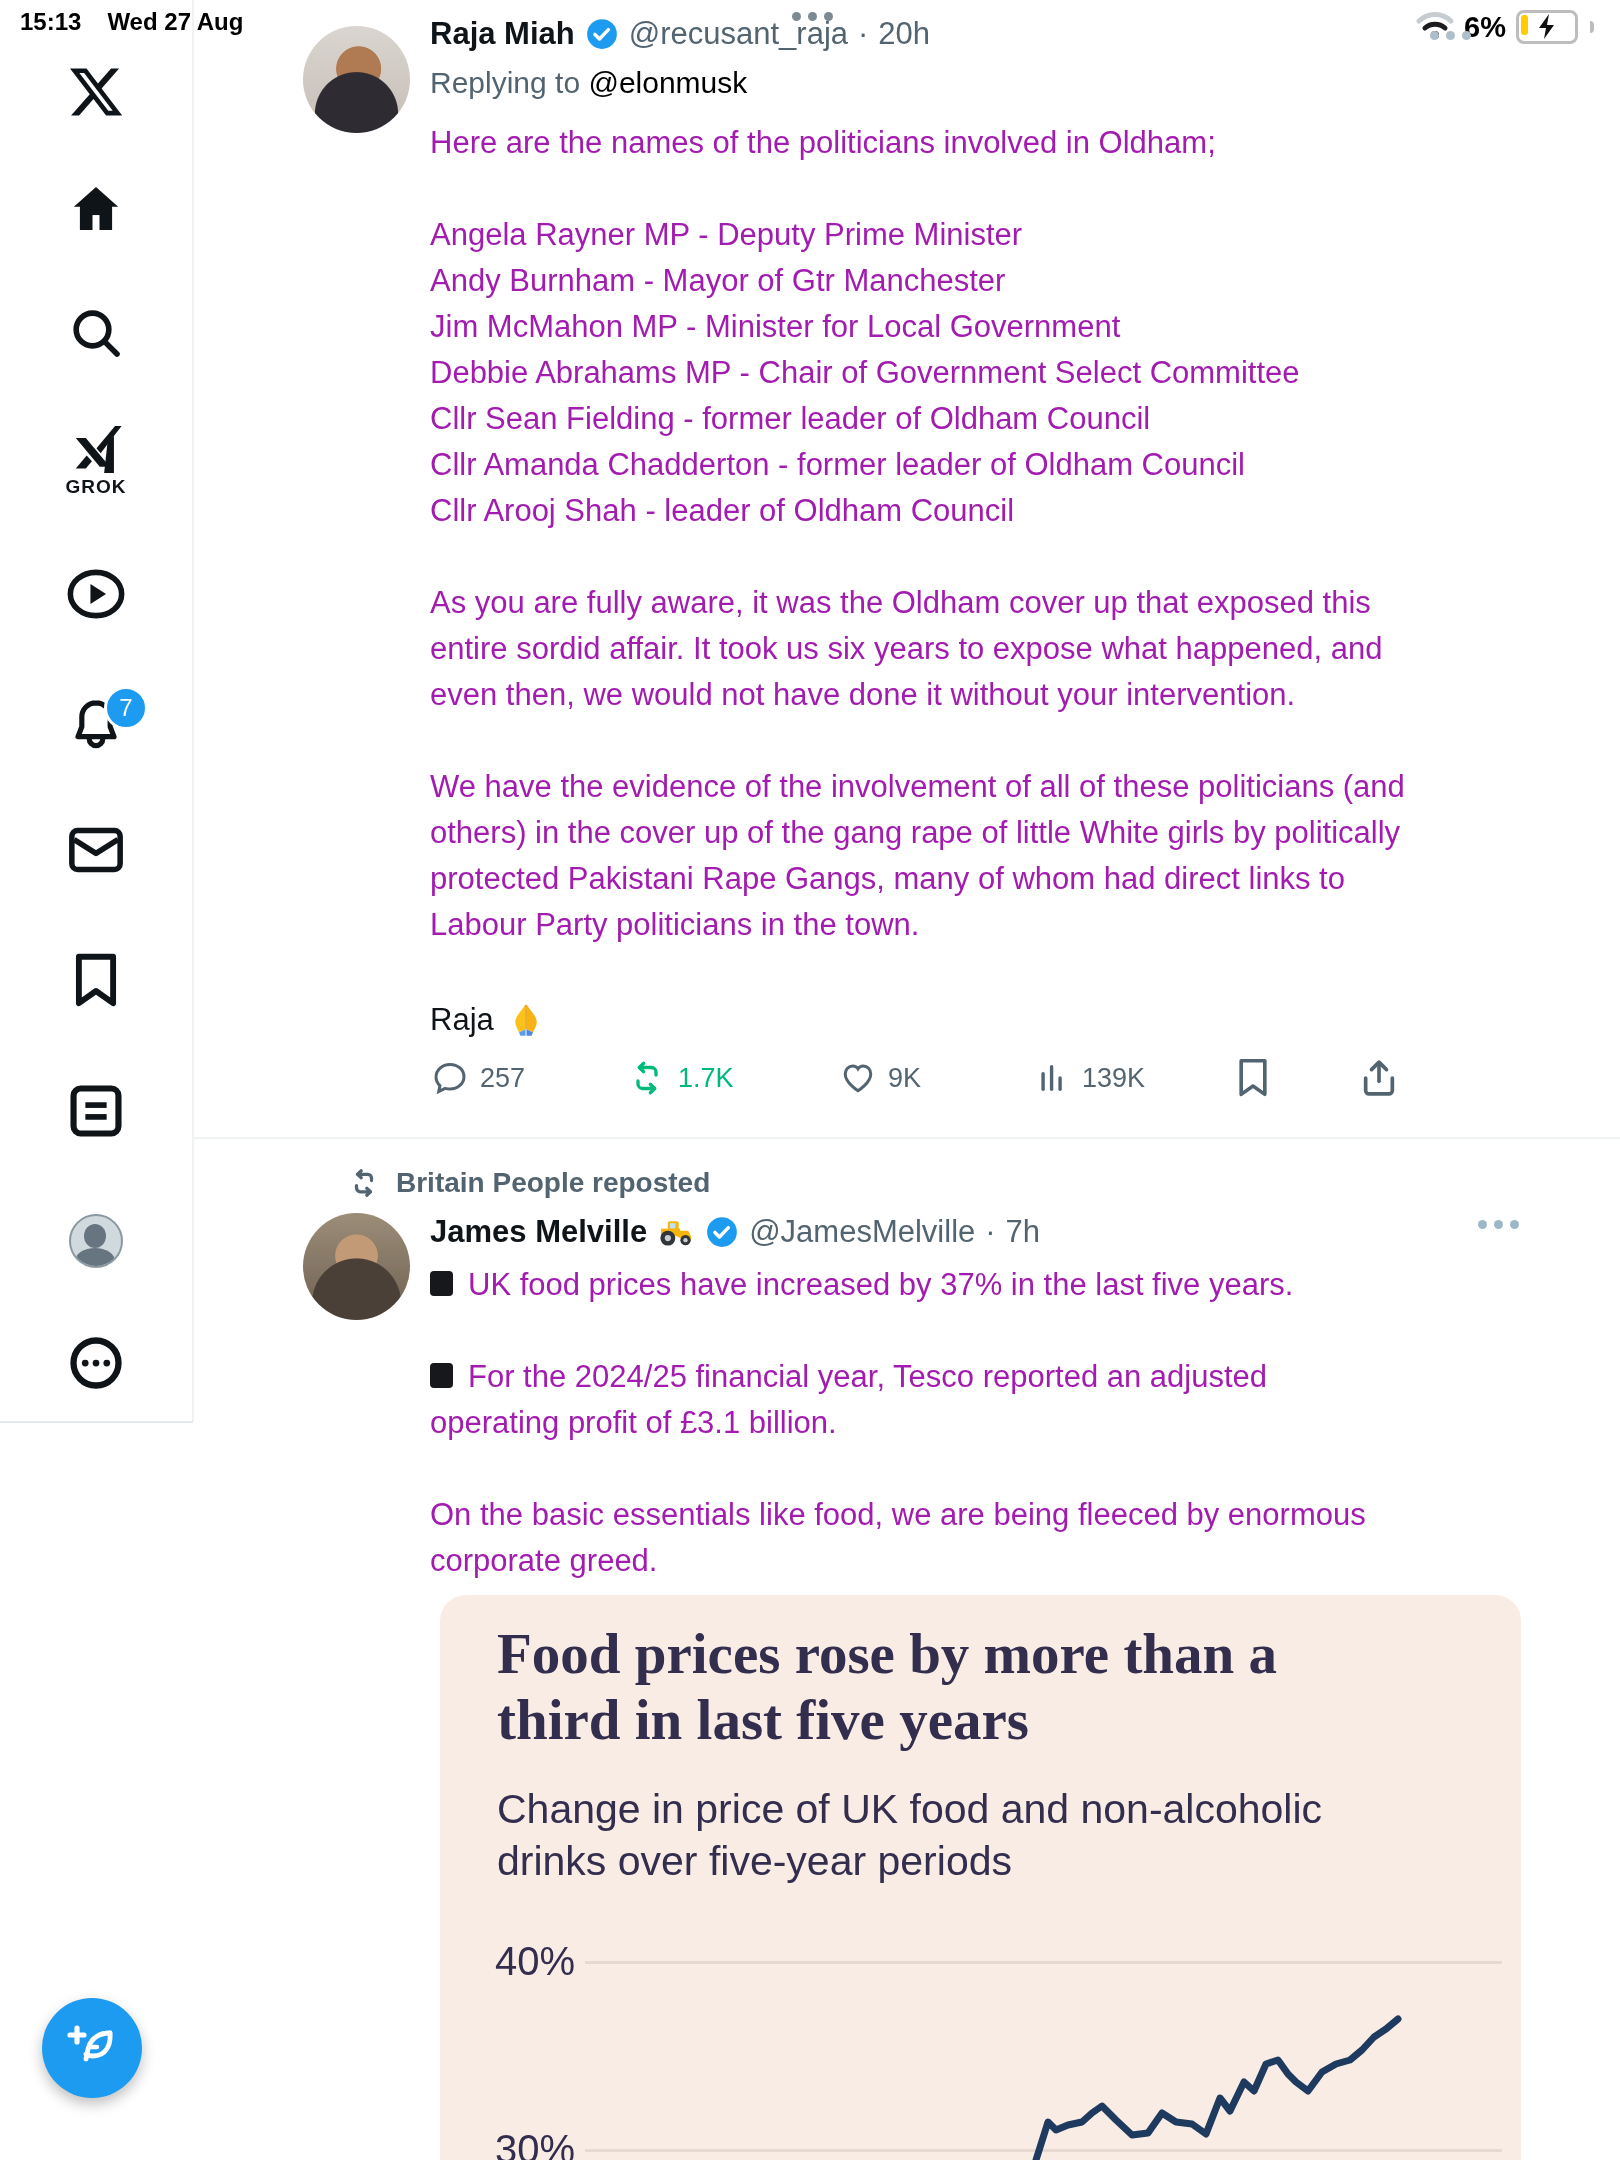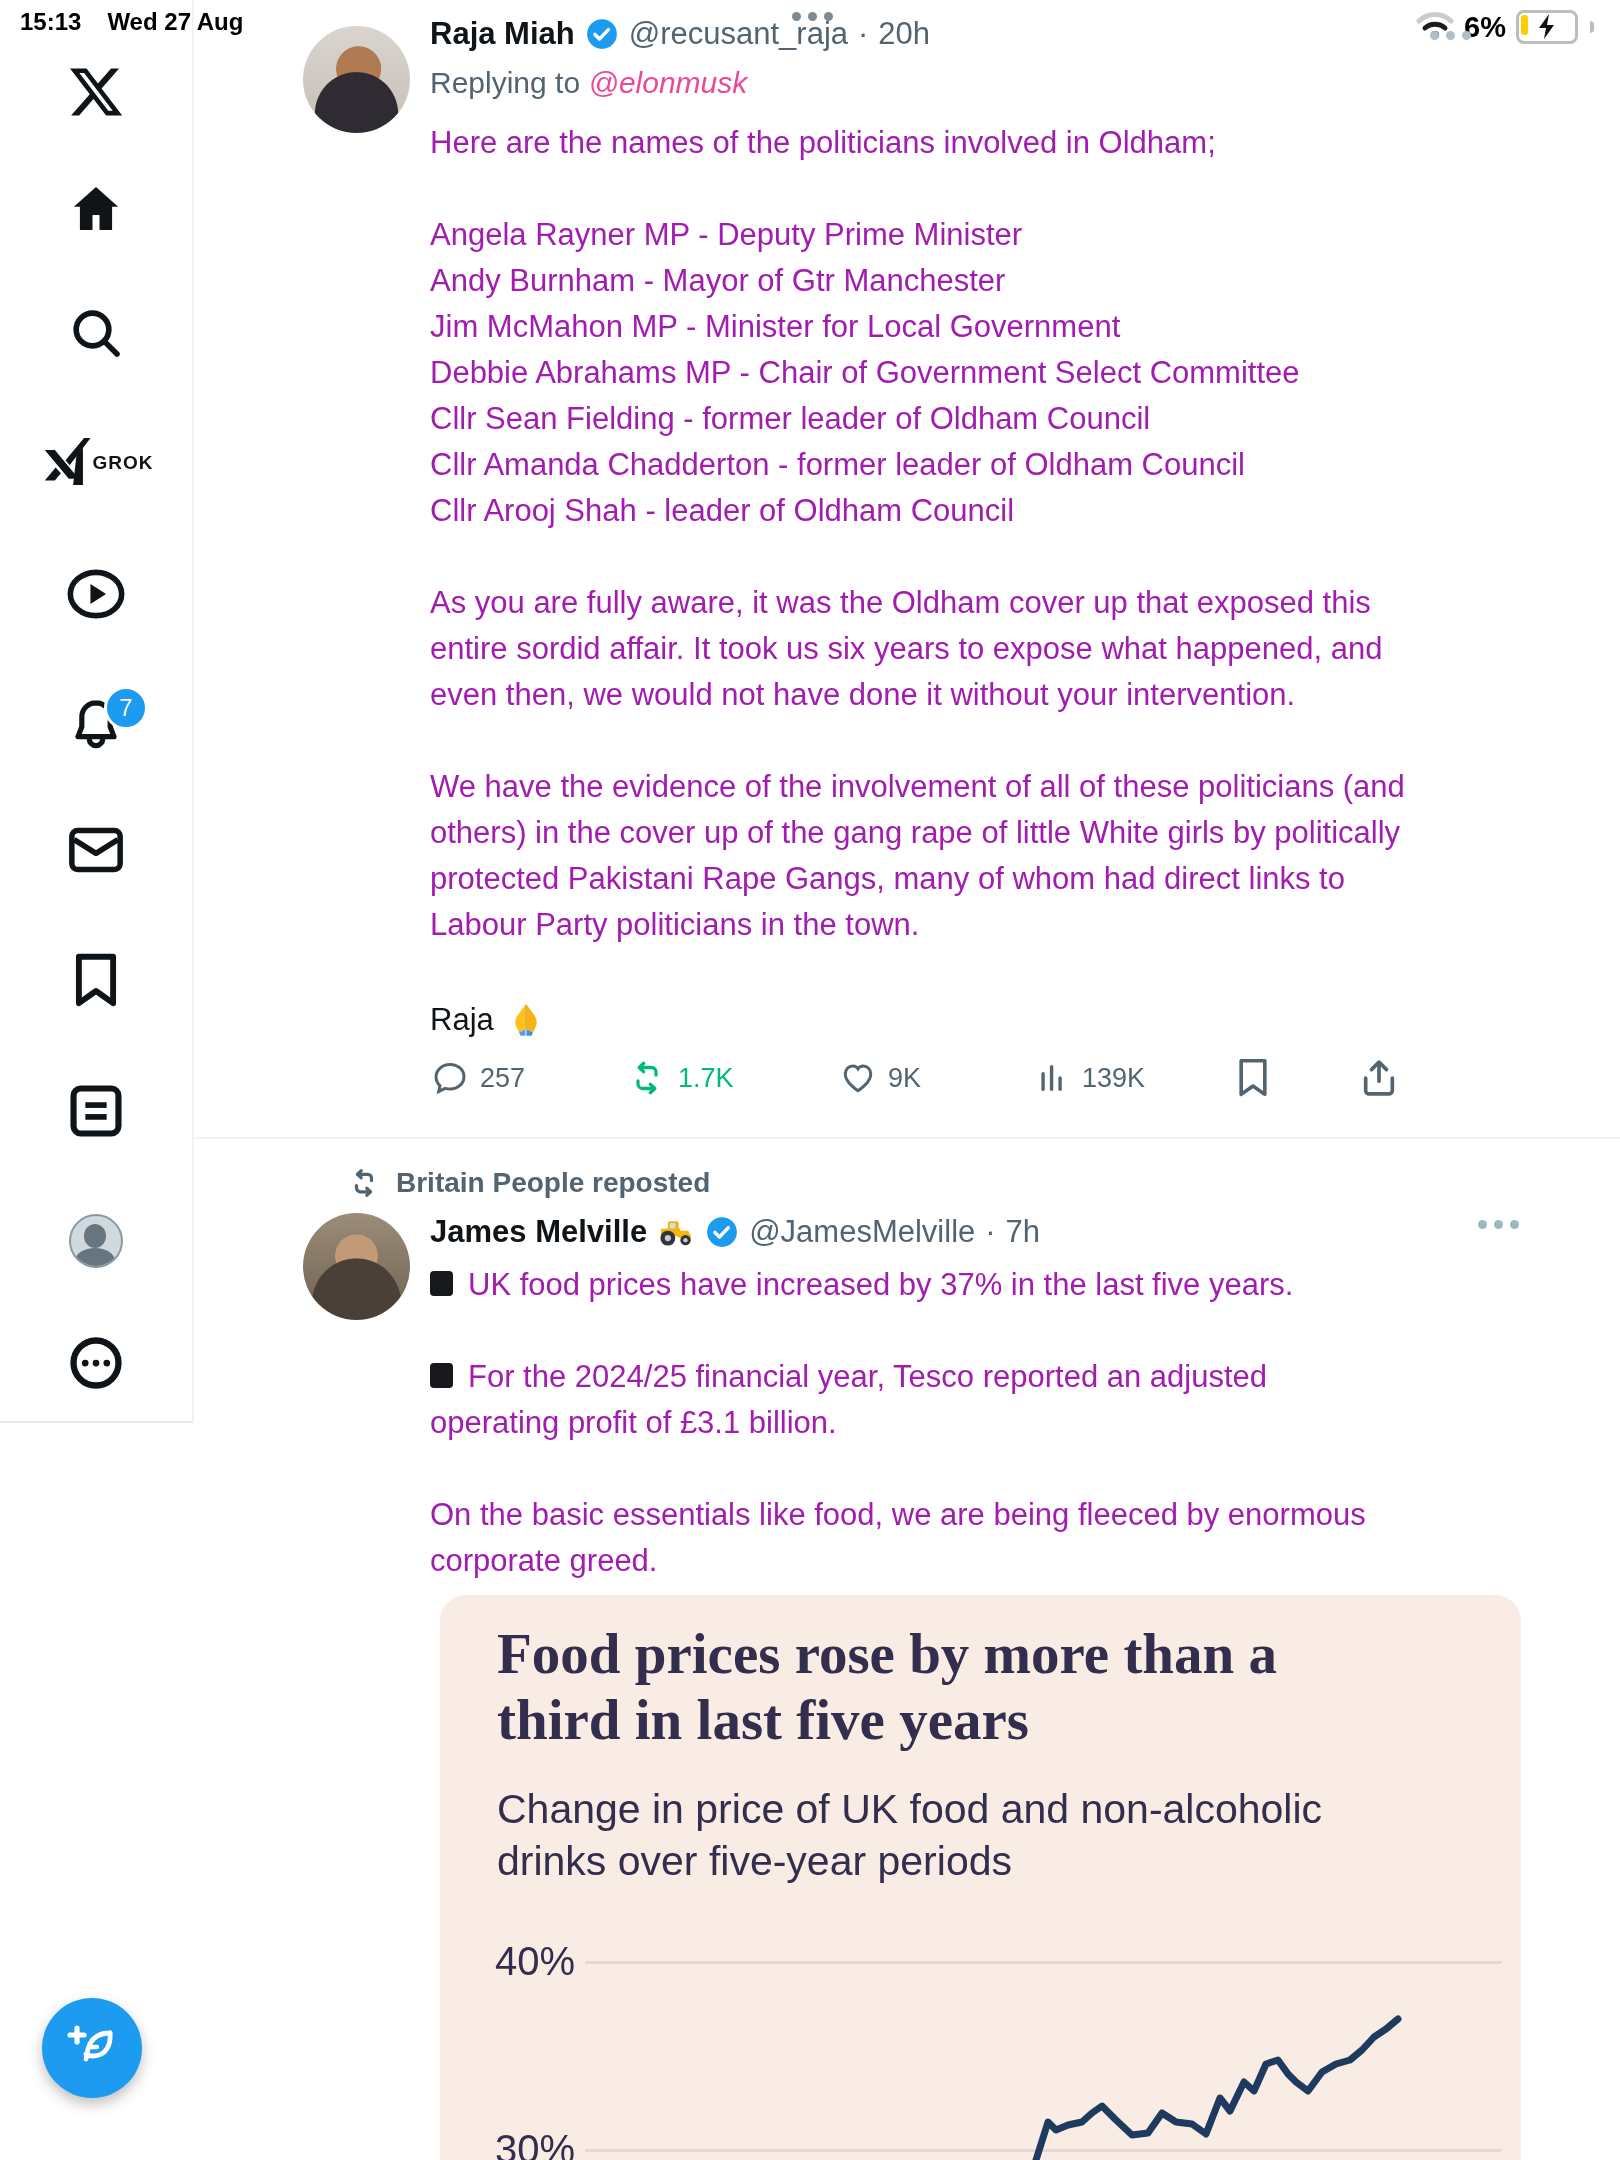--- a/index.html
+++ b/index.html
@@ -13,21 +13,21 @@
   .battery-body{width:56px;height:28px;border:3px solid #bdbdbd;border-radius:8px;position:relative;background:#fff;}
   .battery-fill{position:absolute;left:2px;top:2px;width:7px;height:20px;background:#ffcc00;border-radius:3px;}
   .battery-tip{width:4px;height:12px;background:#bdbdbd;border-radius:0 4px 4px 0;margin-left:2px;}
   .dot-row{display:flex;gap:7px;}
   .dot-row i{width:9px;height:9px;border-radius:50%;display:block;}
   #top-ellipsis i{background:#7c8a94;}
   #status-ellipsis i{background:#aebfca;}
   
   #sidebar-divider{left:192px;top:0;width:2px;height:1421px;background:#eff3f4;}
   #sidebar-bottom-divider{left:0;top:1421px;width:193px;height:2px;background:#e3e9ed;}
-  .nav-item{position:absolute;left:96px;transform:translate(-50%,-50%);display:flex;flex-direction:row;align-items:center;cursor:pointer;}
+  .nav-item{position:absolute;left:96px;transform:translate(-50%,-50%);display:flex;flex-direction:column;align-items:center;cursor:pointer;}
   .nav-item svg{display:block;}
   #grok-label{font-size:19px;font-weight:700;letter-spacing:1px;color:#0f1419;margin-top:2px;}
   #bell-badge{position:absolute;left:104px;top:686px;width:38px;height:38px;border-radius:50%;
     background:#1d9bf0;color:#fff;font-size:24px;display:flex;align-items:center;justify-content:center;border:3px solid #fff;}
   #profile-icon-circle{width:50px;height:50px;border-radius:50%;background:#cfd9de;position:relative;overflow:hidden;border:2px solid #8a98a0;}
   #profile-icon-circle .head{position:absolute;left:13px;top:8px;width:22px;height:24px;border-radius:50%;background:#66757f;}
   #profile-icon-circle .bust{position:absolute;left:4px;top:32px;width:40px;height:26px;border-radius:50% 50% 0 0;background:#66757f;}
   #compose-button{left:42px;top:1998px;width:100px;height:100px;border-radius:50%;background:#1d9bf0;
     box-shadow:0 6px 14px rgba(0,0,0,.25);display:flex;align-items:center;justify-content:center;cursor:pointer;}
   
@@ -38,21 +38,21 @@
      linear-gradient(#dad5d0,#c6beb6);}
   #avatar-2{left:303px;top:1213px;background:
      radial-gradient(circle at 50% 84%, #4a4038 0 42%, transparent 43%),
      radial-gradient(circle at 50% 40%, #c29a76 0 25%, transparent 26%),
      linear-gradient(#9c8d79,#6e6051);}
   .name-row{display:flex;align-items:center;gap:10px;font-size:31px;white-space:nowrap;}
   .name{font-weight:700;color:#0f1419;}
   .meta{color:#536471;}
   #tweet1-name-row{left:430px;top:16px;}
   #tweet1-replying{left:430px;top:66px;font-size:30px;color:#536471;}
-  #tweet1-replying a{color:#ec4899;text-decoration:none;font-style:italic;}
+  #tweet1-replying a{color:#000000;text-decoration:none;}
   #tweet1-body{left:430px;top:120px;}
   .line{height:46px;line-height:46px;font-size:31px;white-space:pre;color:#a21caf;}
   .bullet{display:inline-block;width:23px;height:25px;background:#16181c;border-radius:4px;margin-right:15px;vertical-align:-1px;}
   #tweet1-signature{left:430px;top:1000px;display:flex;align-items:center;gap:12px;font-size:31px;}
   
   .stat{position:absolute;top:1056px;height:44px;display:flex;align-items:center;gap:12px;
         color:#536471;font-size:27px;cursor:pointer;}
   .stat svg{display:block;}
   #stat-repost{color:#00ba7c;}
   #tweet-divider{left:192px;top:1137px;width:1428px;height:2px;background:#eff3f4;}

